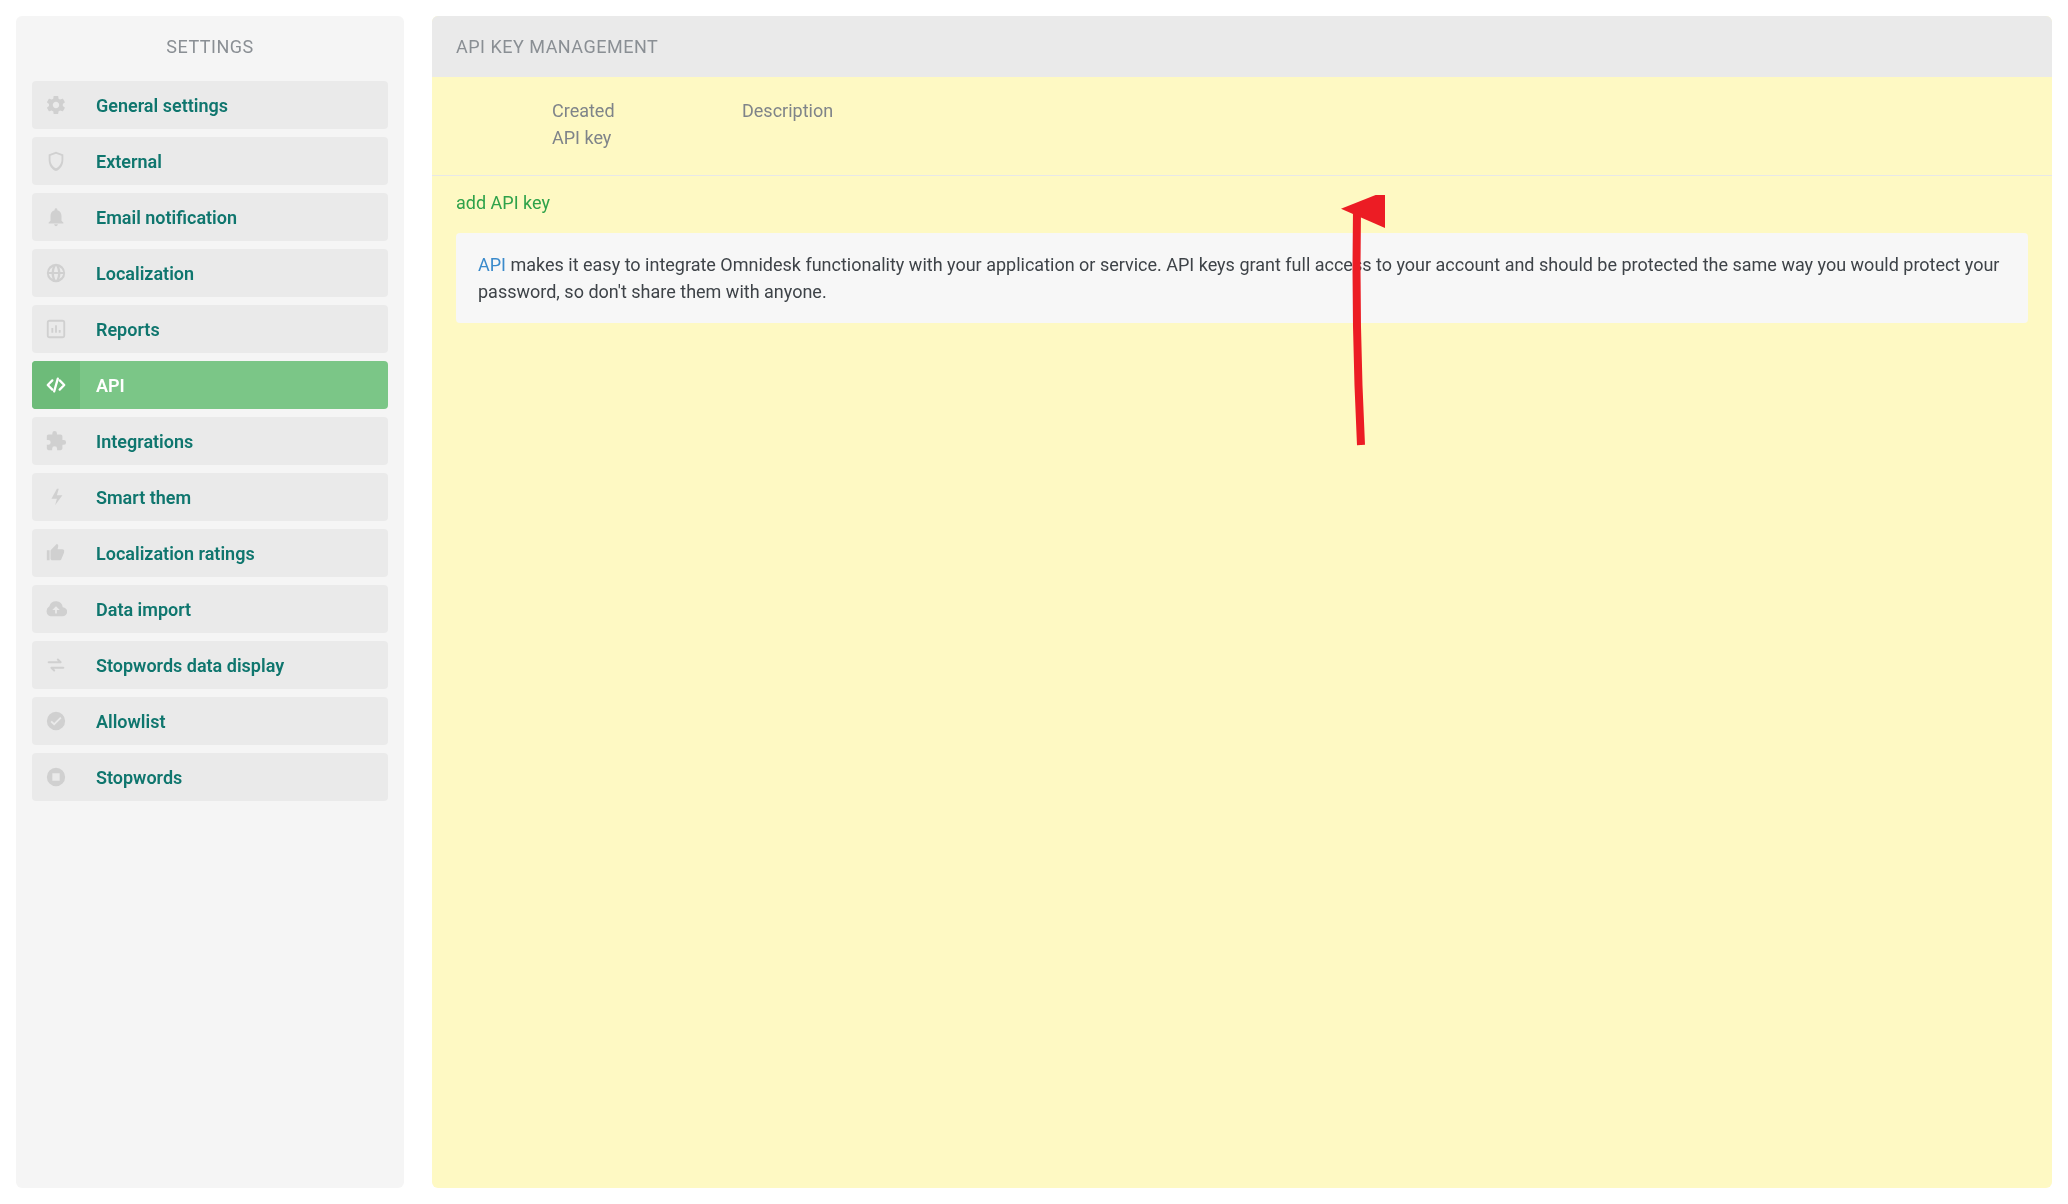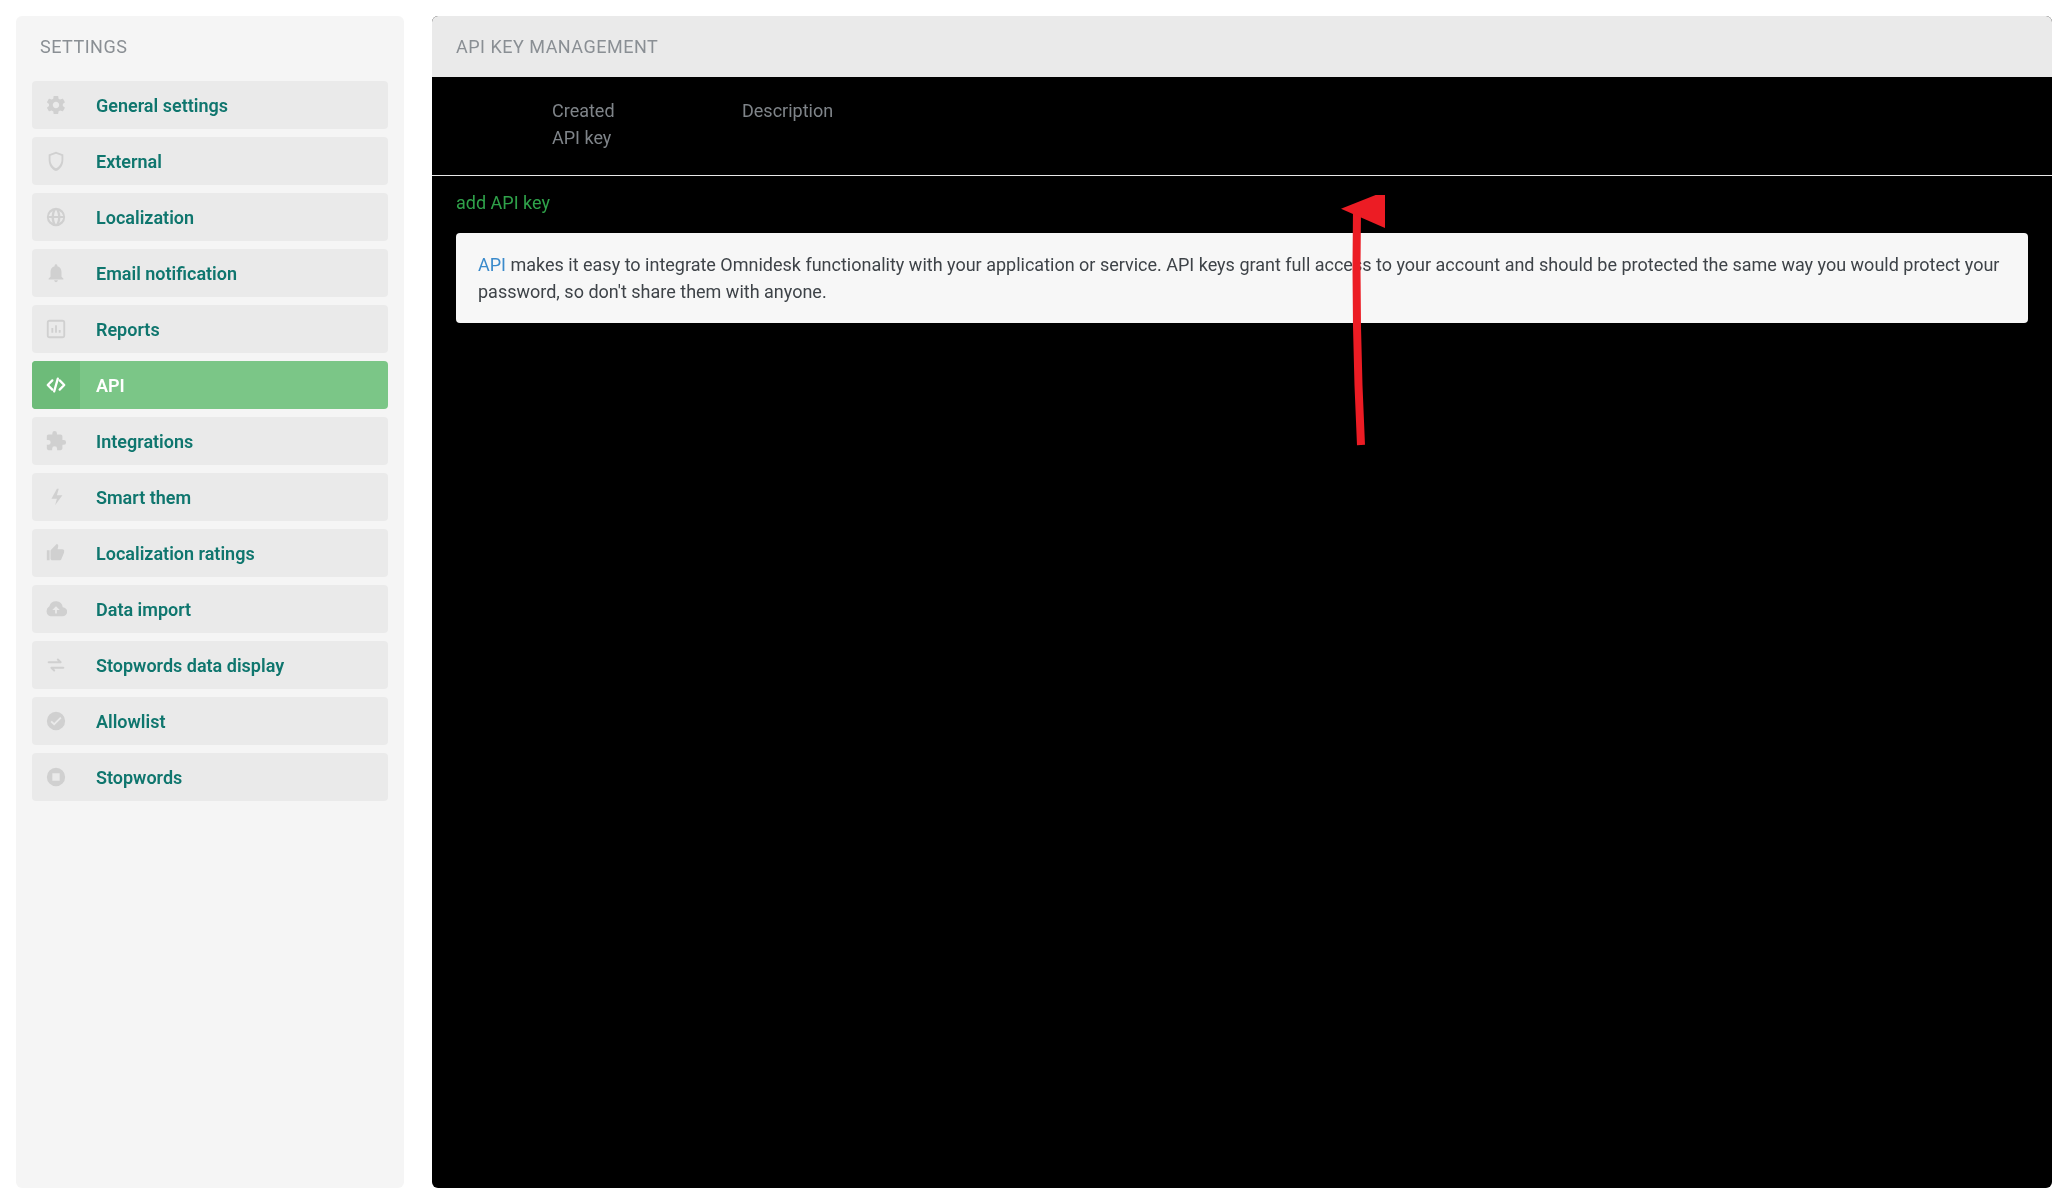--- a/index.html
+++ b/index.html
@@ -16,20 +16,21 @@
       min-height: 100vh;
     }
     
     
     .sidebar {
       width: 388px;
       flex-shrink: 0;
       background: #f5f5f5;
       border-radius: 6px;
       padding: 0 0 16px 0;
+      text-align: center;
     }
     .sidebar-header {
       padding: 20px 24px;
       font-size: 18px;
       color: #8a8f94;
       letter-spacing: 0.5px;
       font-weight: 400;
     }
     .sidebar-items {
       padding: 4px 16px 0 16px;
@@ -71,21 +72,21 @@
       font-weight: 600;
       color: #0f766e;
     }
     .sidebar-item.active .sidebar-label {
       color: #ffffff;
     }
     
     
     .main {
       flex: 1;
-      background: #000000;
+      background: #fef9c3;
       border-radius: 6px;
       display: flex;
       flex-direction: column;
     }
     .main-header {
       background: #eaeaea;
       color: #8a8f94;
       font-size: 18px;
       letter-spacing: 0.5px;
       padding: 20px 24px;
@@ -158,33 +159,33 @@
         <svg viewBox="0 0 24 24" fill="currentColor">
             <path d="M12 2 4 5v6c0 5.5 3.4 10.7 8 12 4.6-1.3 8-6.5 8-12V5l-8-3zm0 18c-3.3-1.2-6-5.2-6-9V6.3l6-2.2 6 2.2V11c0 3.8-2.7 7.8-6 9z"></path>
           </svg>
       </span>
       <span class="sidebar-label">External</span>
     </div>
 
     <div class="sidebar-item">
       <span class="sidebar-icon-box">
         <svg viewBox="0 0 24 24" fill="currentColor">
+            <path d="M12 22c1.1 0 2-.9 2-2h-4c0 1.1.9 2 2 2zm6-6v-5c0-3.1-1.6-5.6-4.5-6.3V4c0-.8-.7-1.5-1.5-1.5S10.5 3.2 10.5 4v.7C7.6 5.4 6 7.9 6 11v5l-2 2v1h16v-1l-2-2z"></path>
+          </svg>
+      </span>
+      <span class="sidebar-label">Email notification</span>
+    </div>
+
+    <div class="sidebar-item">
+      <span class="sidebar-icon-box">
+        <svg viewBox="0 0 24 24" fill="currentColor">
             <path d="M12 2a10 10 0 1 0 0 20 10 10 0 0 0 0-20zm7.9 9h-3.1a16 16 0 0 0-1.3-5.5A8 8 0 0 1 19.9 11zM12 4c.9 1.2 2 3.5 2.2 7H9.8c.2-3.5 1.3-5.8 2.2-7zM4.1 13h3.1c.1 2 .6 4 1.3 5.5A8 8 0 0 1 4.1 13zm3.1-2H4.1a8 8 0 0 1 4.4-5.5A16 16 0 0 0 7.2 11zM12 20c-.9-1.2-2-3.5-2.2-7h4.4c-.2 3.5-1.3 5.8-2.2 7zm3.5-1.5c.7-1.5 1.2-3.4 1.3-5.5h3.1a8 8 0 0 1-4.4 5.5z"></path>
           </svg>
       </span>
       <span class="sidebar-label">Localization</span>
-    </div>
-
-    <div class="sidebar-item">
-      <span class="sidebar-icon-box">
-        <svg viewBox="0 0 24 24" fill="currentColor">
-            <path d="M12 22c1.1 0 2-.9 2-2h-4c0 1.1.9 2 2 2zm6-6v-5c0-3.1-1.6-5.6-4.5-6.3V4c0-.8-.7-1.5-1.5-1.5S10.5 3.2 10.5 4v.7C7.6 5.4 6 7.9 6 11v5l-2 2v1h16v-1l-2-2z"></path>
-          </svg>
-      </span>
-      <span class="sidebar-label">Email notification</span>
     </div>
 
     <div class="sidebar-item">
       <span class="sidebar-icon-box">
         <svg viewBox="0 0 24 24" fill="none" stroke="currentColor" stroke-width="2">
             <rect x="3" y="3" width="18" height="18" rx="2"></rect>
             <path d="M8 16V11M12 16V8M16 16v-3"></path>
           </svg>
       </span>
       <span class="sidebar-label">Reports</span>

